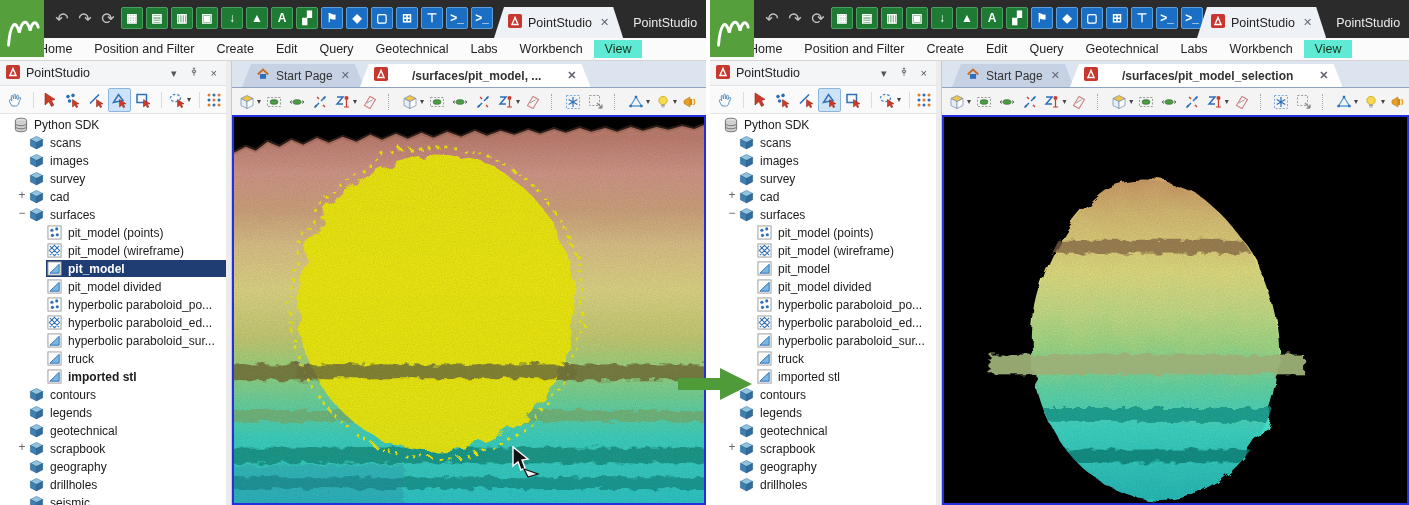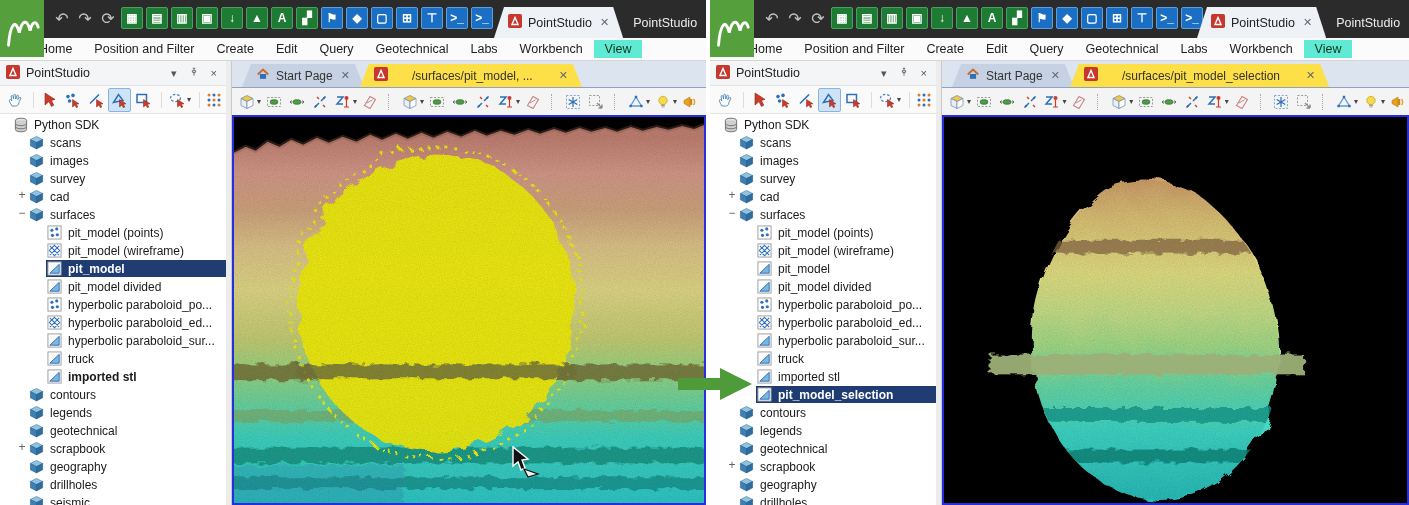--- a/index.html
+++ b/index.html
@@ -58,21 +58,21 @@
 
   
   .splitter{position:absolute;left:226px;top:61px;width:5px;bottom:0;background:#ececec;
             border-right:1px solid #c8c8c8;}
   .viewport{position:absolute;left:232px;top:61px;right:0;bottom:0;}
   .vptabs{height:26px;background:#dce4f0;border-bottom:1px solid #8fa3c0;display:flex;
           align-items:flex-end;padding-left:10px;}
   .vptab{height:23px;display:flex;align-items:center;gap:6px;padding:0 14px;font-size:12px;
          color:#333;background:#c6d2e4;clip-path:polygon(9px 0,calc(100% - 9px) 0,100% 100%,0 100%);
          margin-right:-4px;white-space:nowrap;}
-  .vptab.active{background:#fde047;font-weight:normal;z-index:2;gap:24px;}
+  .vptab.active{background:#ffffff;font-weight:bold;z-index:2;gap:24px;}
   .vtoolbar{height:27px;background:#f4f4f4;border-bottom:1px solid #d6d6d6;display:flex;
             align-items:center;padding-left:4px;gap:1px;overflow:hidden;}
   .vtool{width:22px;height:22px;display:flex;align-items:center;justify-content:center;border-radius:2px;}
   .vsep{width:5px;height:16px;border-left:1px dotted #a8a8a8;margin:0 4px 0 6px;}
   .dd{font-size:8px;color:#444;margin:0 1px 0 -2px;}
   .canvas{position:absolute;left:0;top:54px;right:0;bottom:0;background:#000;
           border:2px solid #2430dd;overflow:hidden;}
   .canvas svg{display:block;width:100%;height:100%;}
 
   
@@ -1008,32 +1008,20 @@
           <span class="rowbody">
             <span class="ticon">
               <svg width="15" height="15" viewBox="0 0 16 16">
                 <rect x="1" y="1" width="14" height="14" fill="#fff" stroke="#9a9a9a"></rect>
                 <polygon points="3,13 13,13 13,3.5" fill="#79b8e0" stroke="#2d6fb8"></polygon>
               </svg>
             </span>
             <span class="tlabel">imported stl</span>
           </span>
         </div>
-        <div class="tree-row sel bold" style="padding-left: 34px;">
-          <span class="exp"></span>
-          <span class="rowbody">
-            <span class="ticon">
-              <svg width="15" height="15" viewBox="0 0 16 16">
-                <rect x="1" y="1" width="14" height="14" fill="#fff" stroke="#9a9a9a"></rect>
-                <polygon points="3,13 13,13 13,3.5" fill="#79b8e0" stroke="#2d6fb8"></polygon>
-              </svg>
-            </span>
-            <span class="tlabel">pit_model_selection</span>
-          </span>
-        </div>
         <div class="tree-row" style="padding-left: 16px;">
           <span class="exp"></span>
           <span class="rowbody">
             <span class="ticon">
               <svg width="15" height="15" viewBox="0 0 16 16">
                 <polygon points="8,1.5 14.5,4.8 8,8.1 1.5,4.8" fill="#8fc3e0" stroke="#356f99" stroke-width="0.6"></polygon>
                 <polygon points="1.5,4.8 8,8.1 8,14.8 1.5,11.5" fill="#3c80b4" stroke="#2a5f8a" stroke-width="0.6"></polygon>
                 <polygon points="14.5,4.8 8,8.1 8,14.8 14.5,11.5" fill="#2e6d9e" stroke="#24567e" stroke-width="0.6"></polygon>
               </svg>
             </span>

